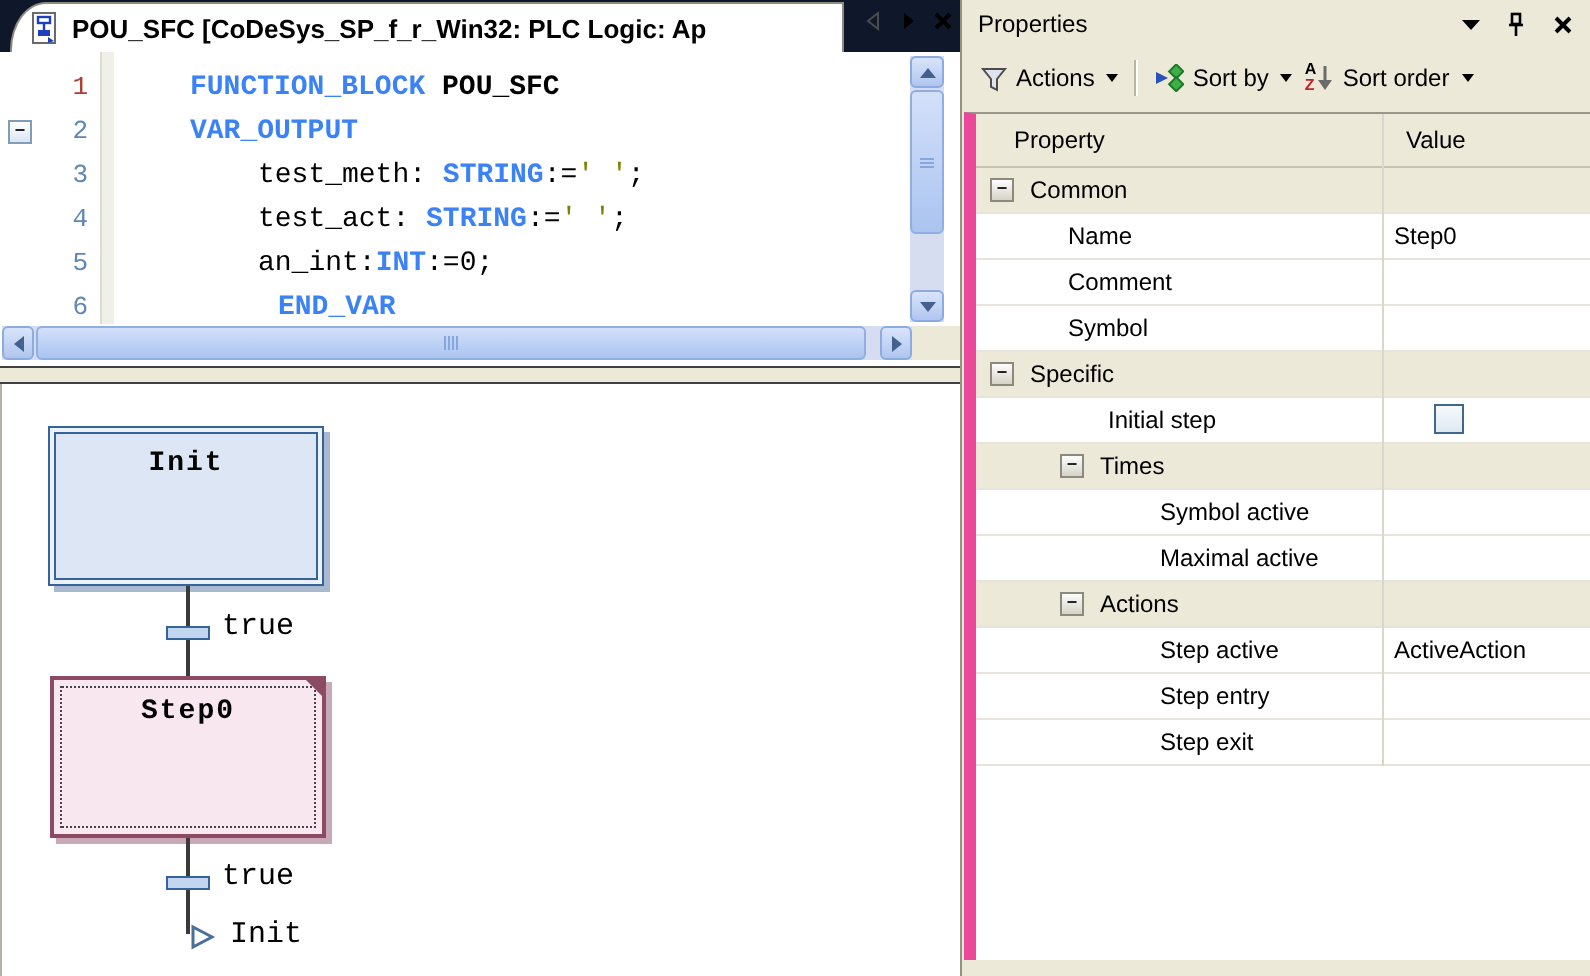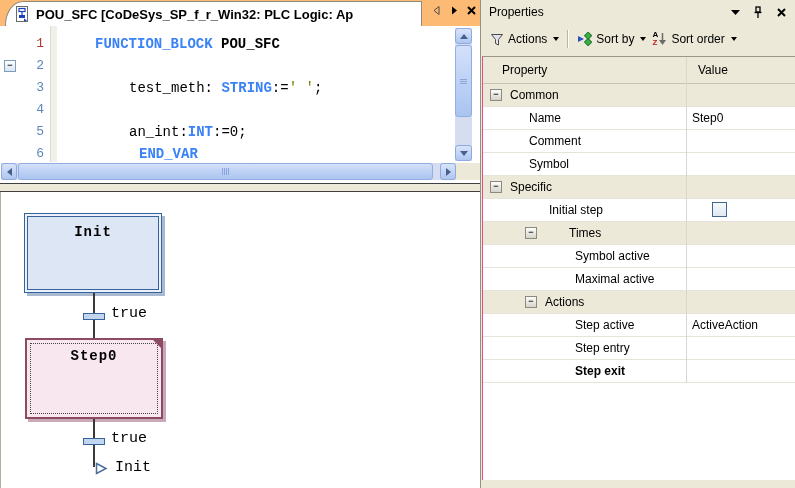--- a/index.html
+++ b/index.html
@@ -1,20 +1,20 @@
 <!DOCTYPE html>
 <html><head>
 <meta charset="utf-8">
 <style>
   html,body{margin:0;padding:0;}
   body{width:795px;height:488px;position:relative;overflow:hidden;background:#fff;
        font-family:"Liberation Sans",sans-serif;-webkit-font-smoothing:antialiased;}
   
   .left-pane{position:absolute;left:0;top:0;width:480px;height:488px;}
-  .tabbar{position:absolute;left:0;top:0;width:480px;height:26px;background:#fdba74;}
+  .tabbar{position:absolute;left:0;top:0;width:480px;height:26px;background:#0f172a;}
   .tab{position:absolute;left:5px;top:1px;width:417px;height:25px;background:#fff;
        border:1px solid #8f8c7f;border-bottom:none;border-top-left-radius:18px 24px;
        display:flex;align-items:center;padding-left:8px;overflow:hidden;box-sizing:border-box;}
   .tab-title{font-weight:bold;font-size:13px;color:#000;white-space:nowrap;}
   .tab-nav{position:absolute;right:3px;top:5px;display:flex;align-items:center;gap:7px;}
   
   .editor{position:absolute;left:0;top:26px;width:480px;height:156px;background:#fff;}
   .numline{position:absolute;left:50px;top:0;bottom:20px;width:1px;background:#dcdcd2;}
   .numstrip{position:absolute;left:51px;top:0;bottom:20px;width:6px;background:#f0efe8;}
   .codeline{position:absolute;left:0;width:450px;height:22px;font:14px/22px "Liberation Mono","DejaVu Sans Mono",monospace;white-space:pre;}
@@ -64,21 +64,21 @@
        border-left:1px solid #94917f;box-sizing:border-box;}
   .props-header{position:absolute;left:0;top:0;right:0;height:24px;display:flex;align-items:center;padding:0 8px;justify-content:center;}
   .props-title{flex:1;font-size:12px;color:#000;}
   .props-hicons{display:flex;align-items:center;gap:12px;}
   .props-toolbar{position:absolute;left:0;top:24px;right:0;height:30px;display:flex;align-items:center;padding-left:6px;}
   .tb-btn{display:flex;align-items:center;gap:4px;padding:2px 3px;font-size:12px;color:#000;}
   .tb-sep{width:1px;height:18px;background:#b8b5a2;margin:0 5px;border-right:1px solid #fff;}
   .caret{width:0;height:0;border-left:3.5px solid transparent;border-right:3.5px solid transparent;border-top:4px solid #000;margin-left:2px;}
   
   .grid{position:absolute;left:1px;top:56px;width:314px;height:424px;background:#fff;
-       border-left:1px solid #ec4899;border-top:1px solid #9a978a;box-sizing:border-box;}
+       border-left:6px solid #ec4899;border-top:1px solid #9a978a;box-sizing:border-box;}
   .grid-header{position:absolute;left:0;top:0;width:100%;height:27px;background:#ece9d8;
        border-bottom:1px solid #c6c3b4;box-sizing:border-box;font-size:12px;color:#000;}
   .grid-header .hp{position:absolute;left:19px;top:6px;}
   .grid-header .hv{position:absolute;left:215px;top:6px;}
   .col-div{position:absolute;left:203px;top:0;width:1px;background:#d9d7cb;}
   .prow{position:absolute;left:0;width:100%;height:23px;border-bottom:1px solid #e6e4da;box-sizing:border-box;
        font-size:12px;color:#000;background:#fff;}
   .prow.group{background:#ece9d8;}
   .prow .lbl{position:absolute;top:4px;white-space:nowrap;}
   .prow .val{position:absolute;left:209px;top:4px;white-space:nowrap;}
@@ -123,23 +123,23 @@
           </svg>
       </span>
     </div>
   </div>
 
   <div class="editor">
     <div class="numline"></div>
     <div class="numstrip"></div>
     <div id="code-lines">
         <div class="codeline" style="top: 7px;"><span class="ln" style="color: rgb(176, 58, 46);">1</span><span class="src" style="left: 95px;"><span class="tok-kw">FUNCTION_BLOCK</span><span class="tok-b"> POU_SFC</span></span></div>
-        <div class="codeline" style="top: 29px;"><span class="fold-box" style="top: 5px;">−</span><span class="ln" style="color: rgb(94, 135, 184);">2</span></div>
+        <div class="codeline" style="top: 29px;"><span class="fold-box" style="top: 5px;">−</span><span class="ln" style="color: rgb(94, 135, 184);">2</span><span class="src" style="left: 95px;"><span class="tok-kw">VAR_OUTPUT</span></span></div>
         <div class="codeline" style="top: 51px;"><span class="ln" style="color: rgb(94, 135, 184);">3</span><span class="src" style="left: 129px;"><span class="tok-pl">test_meth: </span><span class="tok-kw">STRING</span><span class="tok-pl">:=</span><span class="tok-str">' '</span><span class="tok-pl">;</span></span></div>
-        <div class="codeline" style="top: 73px;"><span class="ln" style="color: rgb(94, 135, 184);">4</span></div>
+        <div class="codeline" style="top: 73px;"><span class="ln" style="color: rgb(94, 135, 184);">4</span><span class="src" style="left: 129px;"><span class="tok-pl">test_act: </span><span class="tok-kw">STRING</span><span class="tok-pl">:=</span><span class="tok-str">' '</span><span class="tok-pl">;</span></span></div>
         <div class="codeline" style="top: 95px;"><span class="ln" style="color: rgb(94, 135, 184);">5</span><span class="src" style="left: 129px; text-align: center;"><span class="tok-pl">an_int:</span><span class="tok-kw">INT</span><span class="tok-pl">:=0;</span></span></div>
         <div class="codeline" style="top: 117px;"><span class="ln" style="color: rgb(94, 135, 184);">6</span><span class="src" style="left: 95px; padding-left: 44px;"><span class="tok-kw">END_VAR</span></span></div>
       </div>
 
     <div class="vscroll">
       <div class="sb-btn" style="left:0;top:0;width:17px;height:16px;">
           <span class="tri tri-up"></span>
         </div>
       <div class="sb-thumb" style="left:0;top:17px;width:17px;height:72px;flex-direction:column;">
         <span class="grip-v"></span>
@@ -284,38 +284,38 @@
         <div class="prow group" style="top: 119px;">
           <span class="expander" style="left: 7px;">−</span>
           <span class="lbl" style="left: 27px;">Specific</span>
         </div>
         <div class="prow" style="top: 142px;">
           <span class="lbl" style="left: 66px;">Initial step</span>
           <span class="pcheckbox"></span>
         </div>
         <div class="prow group" style="top: 165px;">
           <span class="expander" style="left: 42px;">−</span>
-          <span class="lbl" style="left: 62px; margin-left: 24px;">Times</span>
+          <span class="lbl" style="left: 62px;">Times</span>
         </div>
         <div class="prow" style="top: 188px;">
           <span class="lbl" style="left: 92px;">Symbol active</span>
         </div>
         <div class="prow" style="top: 211px;">
           <span class="lbl" style="left: 92px;">Maximal active</span>
         </div>
         <div class="prow group" style="top: 234px;">
           <span class="expander" style="left: 42px;">−</span>
           <span class="lbl" style="left: 62px;">Actions</span>
         </div>
         <div class="prow" style="top: 257px;">
           <span class="lbl" style="left: 92px;">Step active</span>
           <span class="val">ActiveAction</span>
         </div>
         <div class="prow" style="top: 280px; padding-left: 20px;">
           <span class="lbl" style="left: 92px;">Step entry</span>
         </div>
-        <div class="prow" style="top: 303px; font-weight: bold;">
+        <div class="prow" style="top: 303px;">
           <span class="lbl" style="left: 92px;">Step exit</span>
         </div>
       </div>
     <div class="col-div" id="grid-col-divider" style="height: 326px;"></div>
   </div>
 </div>
 
 </body></html>

